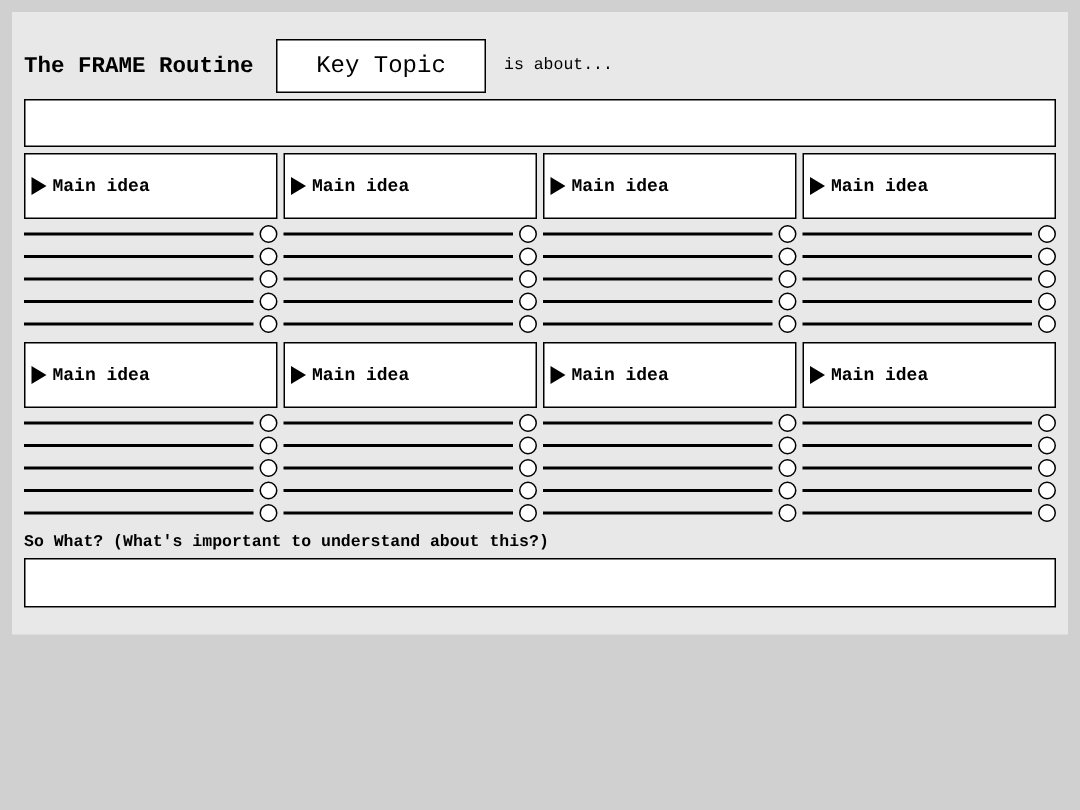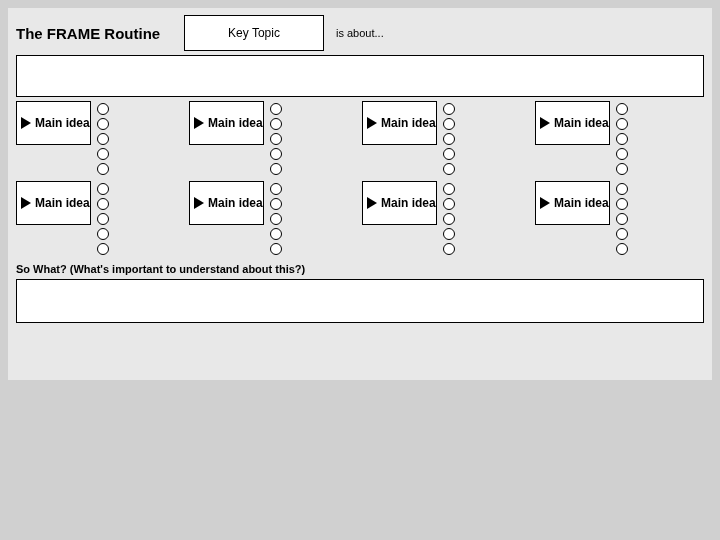--- a/index.html
+++ b/index.html
@@ -7,25 +7,26 @@
       background: #d0d0d0;
       font-family: Arial, sans-serif;
       width: 720px;
       height: 540px;
       overflow: hidden;
       padding: 8px;
     }
     .page {
       background: #e8e8e8;
       width: 704px;
-      height: 372px;
-      padding: 7px 8px;
+      height: 415px;
+      padding: 18px 8px;
       display: flex;
       flex-direction: column;
       gap: 4px;
+      font-family: Liberation Mono, monospace;
     }
     
     .header-row {
       display: flex;
       align-items: center;
       gap: 8px;
     }
     .app-title {
       font-size: 15px;
       font-weight: bold;
@@ -33,40 +34,41 @@
       min-width: 160px;
     }
     .key-topic-box {
       border: 1.5px solid #000;
       background: #fff;
       width: 140px;
       height: 36px;
       display: flex;
       align-items: center;
       justify-content: center;
-      font-size: 12px;
+      font-size: 16px;
     }
     .is-about {
       font-size: 11px;
       margin-left: 4px;
     }
     
     .about-box {
       border: 1.5px solid #000;
       background: #fff;
       width: 100%;
       height: 42px;
     }
     .columns-row {
       display: flex;
       gap: 4px;
     }
     .column {
       flex: 1;
       display: flex;
+      flex-direction: column;
       gap: 2px;
     }
     
     .main-idea-box {
       border: 1.5px solid #000;
       background: #fff;
       height: 44px;
       display: flex;
       align-items: center;
       padding-left: 4px;

